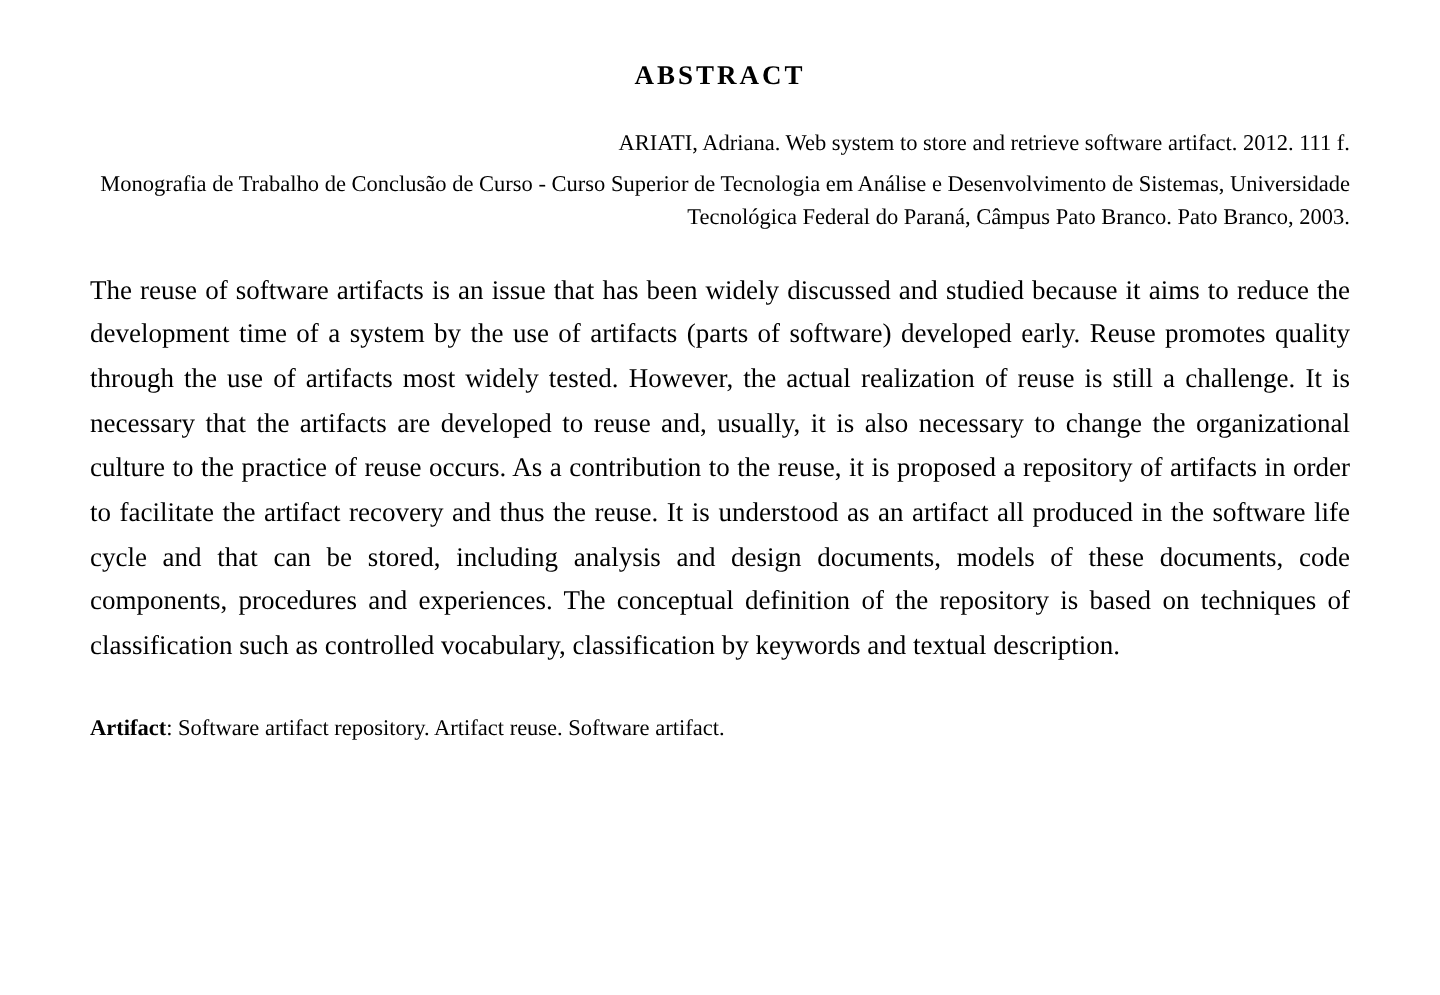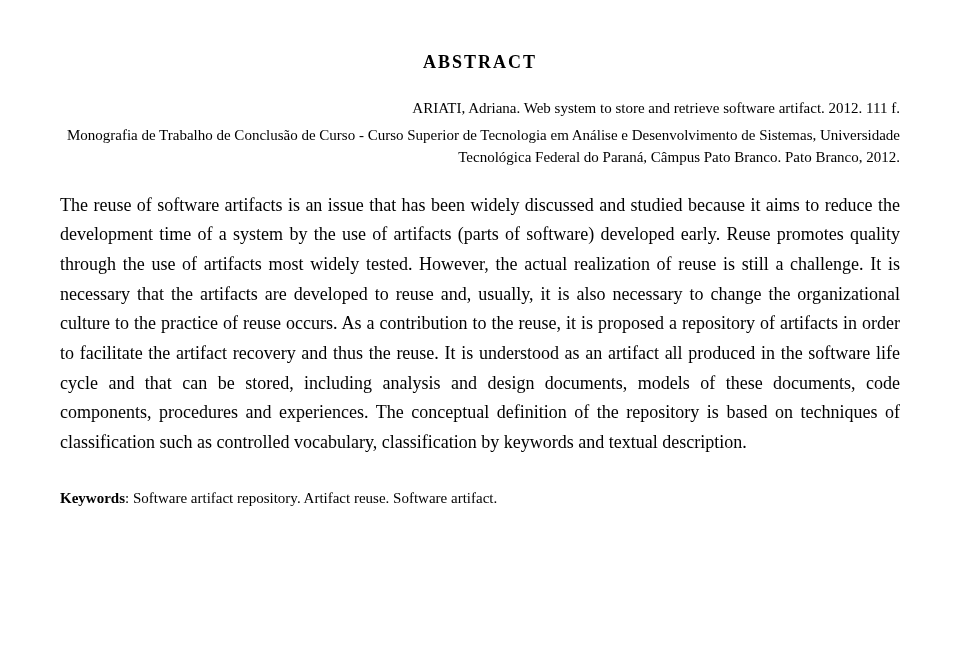--- a/index.html
+++ b/index.html
@@ -13,21 +13,21 @@
       font-family: "Times New Roman", Times, serif;
       color: #000000;
       width: 960px;
       min-height: 663px;
       padding: 40px 60px 40px 60px;
     }
 
     .page-container {
       width: 100%;
       max-width: 840px;
-      margin: 12px auto;
+      margin: 0 auto;
     }
 
     .abstract-title {
       text-align: center;
       font-size: 18px;
       font-weight: bold;
       letter-spacing: 2px;
       margin-bottom: 24px;
       font-family: "Times New Roman", Times, serif;
     }
@@ -63,23 +63,23 @@
   </style>
 </head>
 <body>
 
 <div class="page-container">
 
   <div class="abstract-title">ABSTRACT</div>
 
   <div class="citation-line">ARIATI, Adriana. Web system to store and retrieve software artifact. 2012. 111 f.</div>
 
-  <div class="citation-line">Monografia de Trabalho de Conclusão de Curso - Curso Superior de Tecnologia em Análise e Desenvolvimento de Sistemas, Universidade Tecnológica Federal do Paraná, Câmpus Pato Branco. Pato Branco, 2012.</div>
+  <div class="citation-line">Monografia de Trabalho de Conclusão de Curso - Curso Superior de Tecnologia em Análise e Desenvolvimento de Sistemas, Universidade Tecnológica Federal do Paraná, Câmpus Pato Branco. Pato Branco, 2003.</div>
 
   <div class="abstract-body">
     <div class="paragraph">The reuse of software artifacts is an issue that has been widely discussed and studied because it aims to reduce the development time of a system by the use of artifacts (parts of software) developed early. Reuse promotes quality through the use of artifacts most widely tested. However, the actual realization of reuse is still a challenge. It is necessary that the artifacts are developed to reuse and, usually, it is also necessary to change the organizational culture to the practice of reuse occurs. As a contribution to the reuse, it is proposed a repository of artifacts in order to facilitate the artifact recovery and thus the reuse. It is understood as an artifact all produced in the software life cycle and that can be stored, including analysis and design documents, models of these documents, code components, procedures and experiences. The conceptual definition of the repository is based on techniques of classification such as controlled vocabulary, classification by keywords and textual description.</div>
   </div>
 
   <div class="keywords-line">
-    <strong>Keywords</strong><span>: </span><span>Software artifact repository. Artifact reuse. Software artifact.</span>
+    <strong>Artifact</strong><span>: </span><span>Software artifact repository. Artifact reuse. Software artifact.</span>
   </div>
 
 </div>
 
 </body></html>

